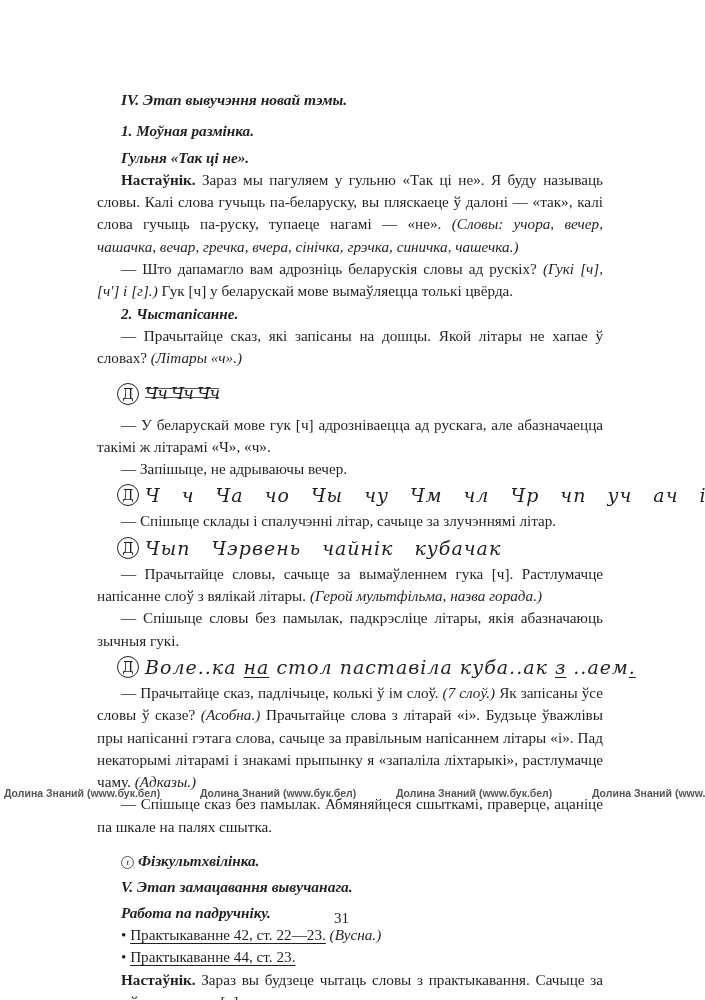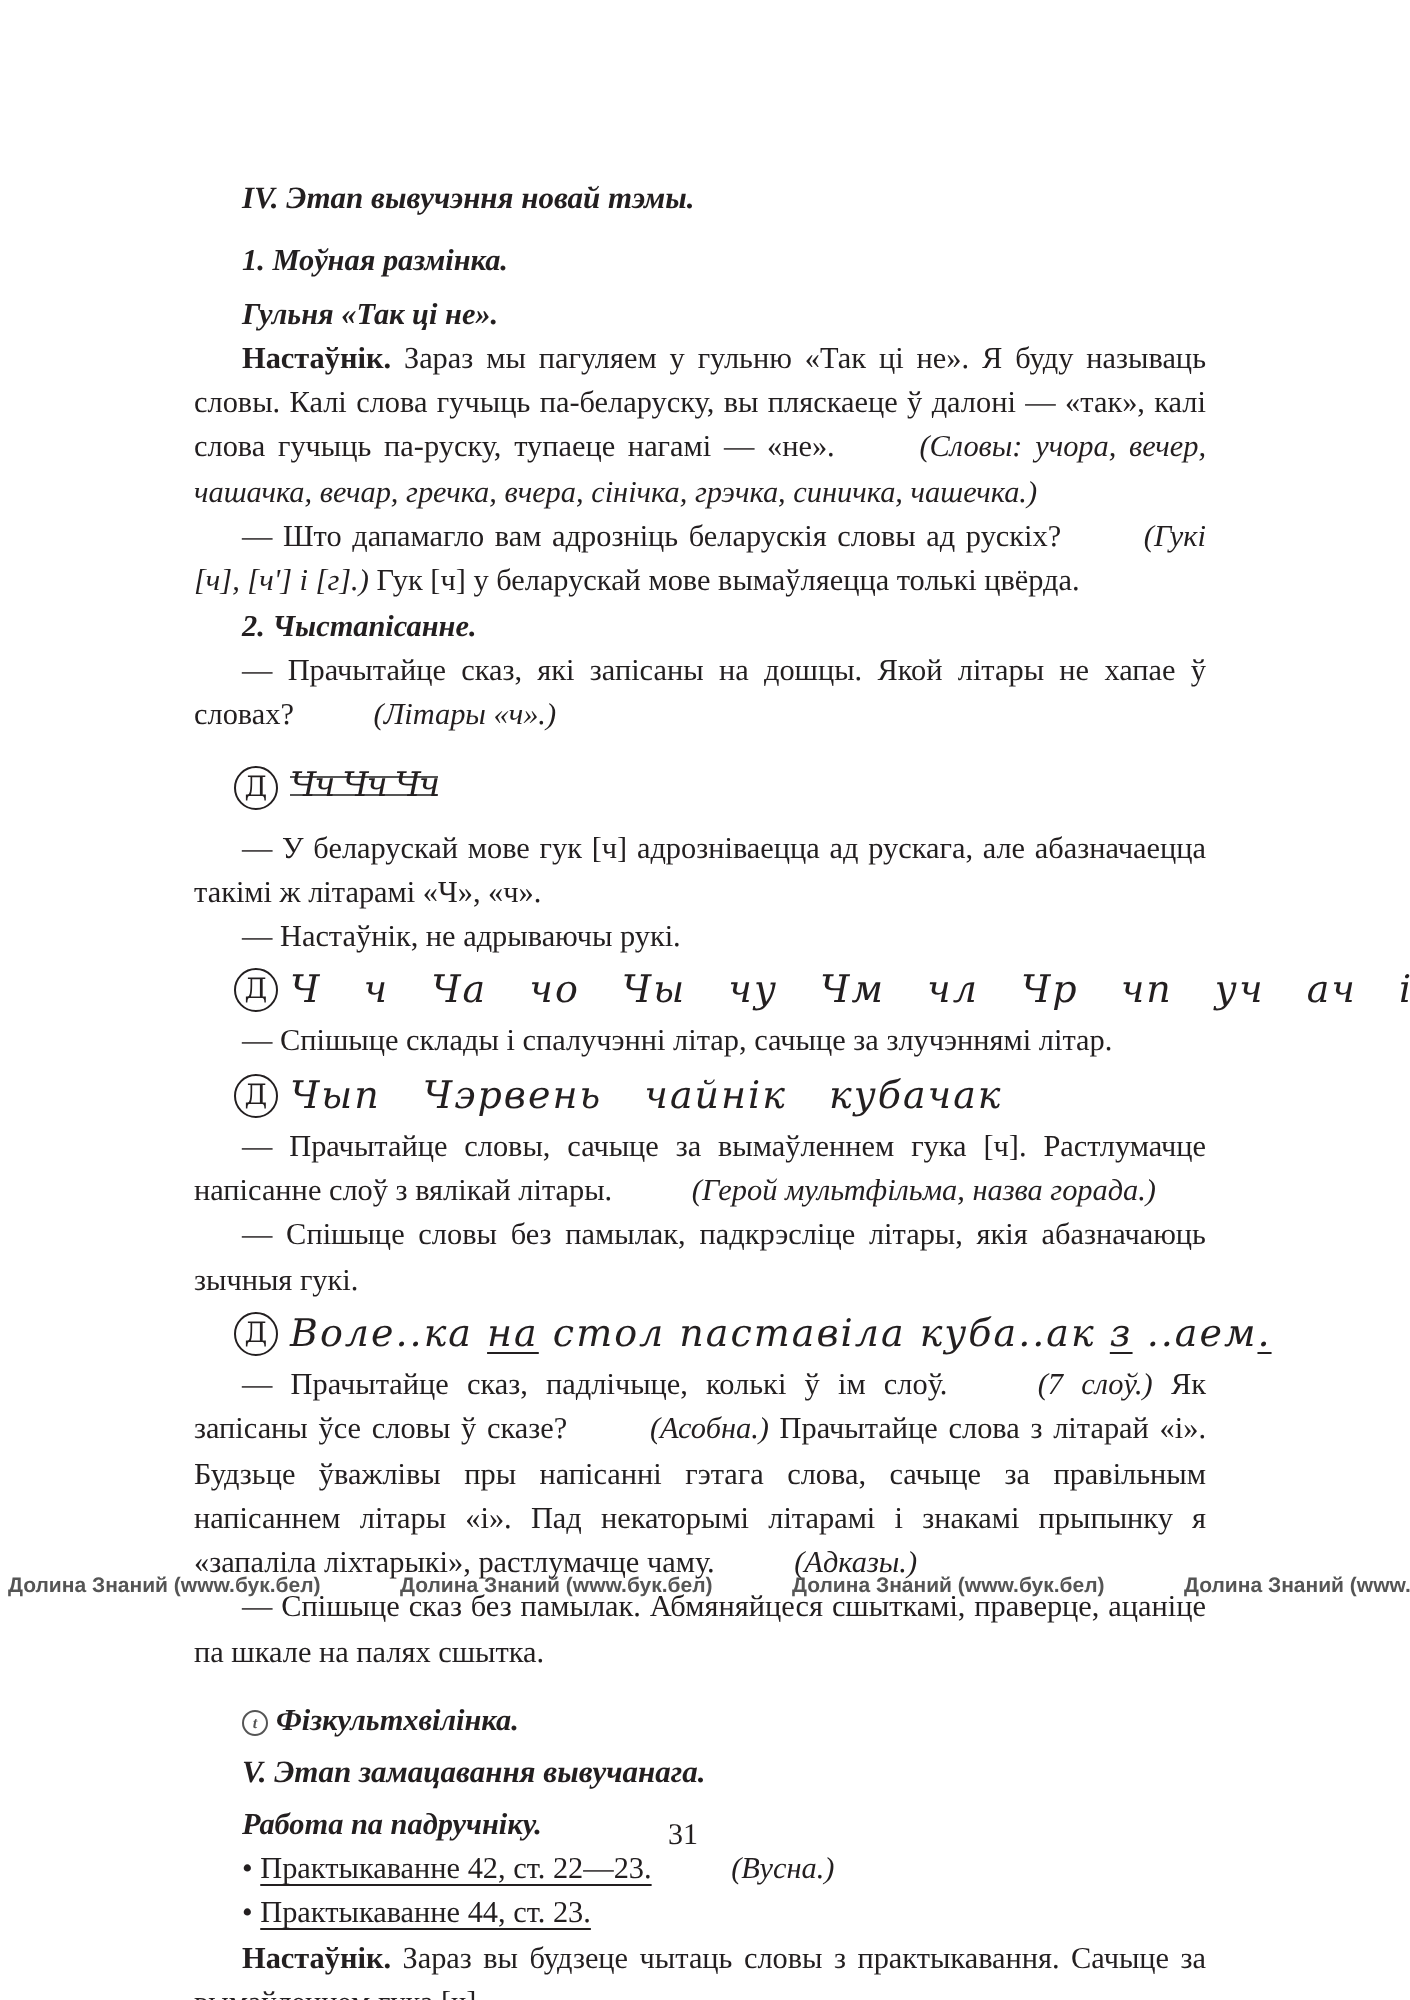--- a/index.html
+++ b/index.html
@@ -10,21 +10,21 @@
   }
   .page {
     position: absolute; left: 97px; top: 89px; width: 506px;
     font-size: 15.2px; line-height: 22.3px;
   }
   p { margin: 0; text-align: justify; }
   .ind { text-indent: 24px; }
   .head { font-weight: bold; padding-left: 24px; font-size: 15.5px; font-style: italic; }
   .sub { font-weight: bold; font-style: italic; padding-left: 24px; }
   .b { font-weight: bold; }
-  .i { font-style: italic; margin-left: 36px; }
+  .i { font-style: italic; }
   .u { text-decoration: underline; text-underline-offset: 3px; }
   .gap-s { height: 9px; }
   .gap-m { height: 12px; }
 
   .hand-row {
     display: flex; align-items: center; padding-left: 20px; height: 30px;
   }
   .circle-d {
     width: 20px; height: 20px; border: 1.4px solid #231f20; border-radius: 50%;
     display: inline-flex; align-items: center; justify-content: center;
@@ -85,21 +85,21 @@
   <div class="hand-row">
     <span class="circle-d">Д</span>
     <span class="hand-1">
       <span class="lines"></span>
       <span class="hand">Чч Чч Чч</span>
     </span>
   </div>
   <div style="height:5px"></div>
 
   <p class="ind">— У беларускай мове гук [ч] адрозніваецца ад рускага, але абазначаецца такімі ж літарамі «Ч», «ч».</p>
-  <p class="ind">— Настаўнік, не адрываючы рукі.</p>
+  <p class="ind">— Запішыце, не адрываючы вечер.</p>
 
   <div class="hand-row">
     <span class="circle-d">Д</span>
     <span class="hand hand-spaced">Ч ч Ча чо Чы чу Чм чл Чр чп уч ач іч</span>
   </div>
 
   <p class="ind">— Спішыце склады і спалучэнні літар, сачыце за злучэннямі літар.</p>
 
   <div class="hand-row">
     <span class="circle-d">Д</span>

